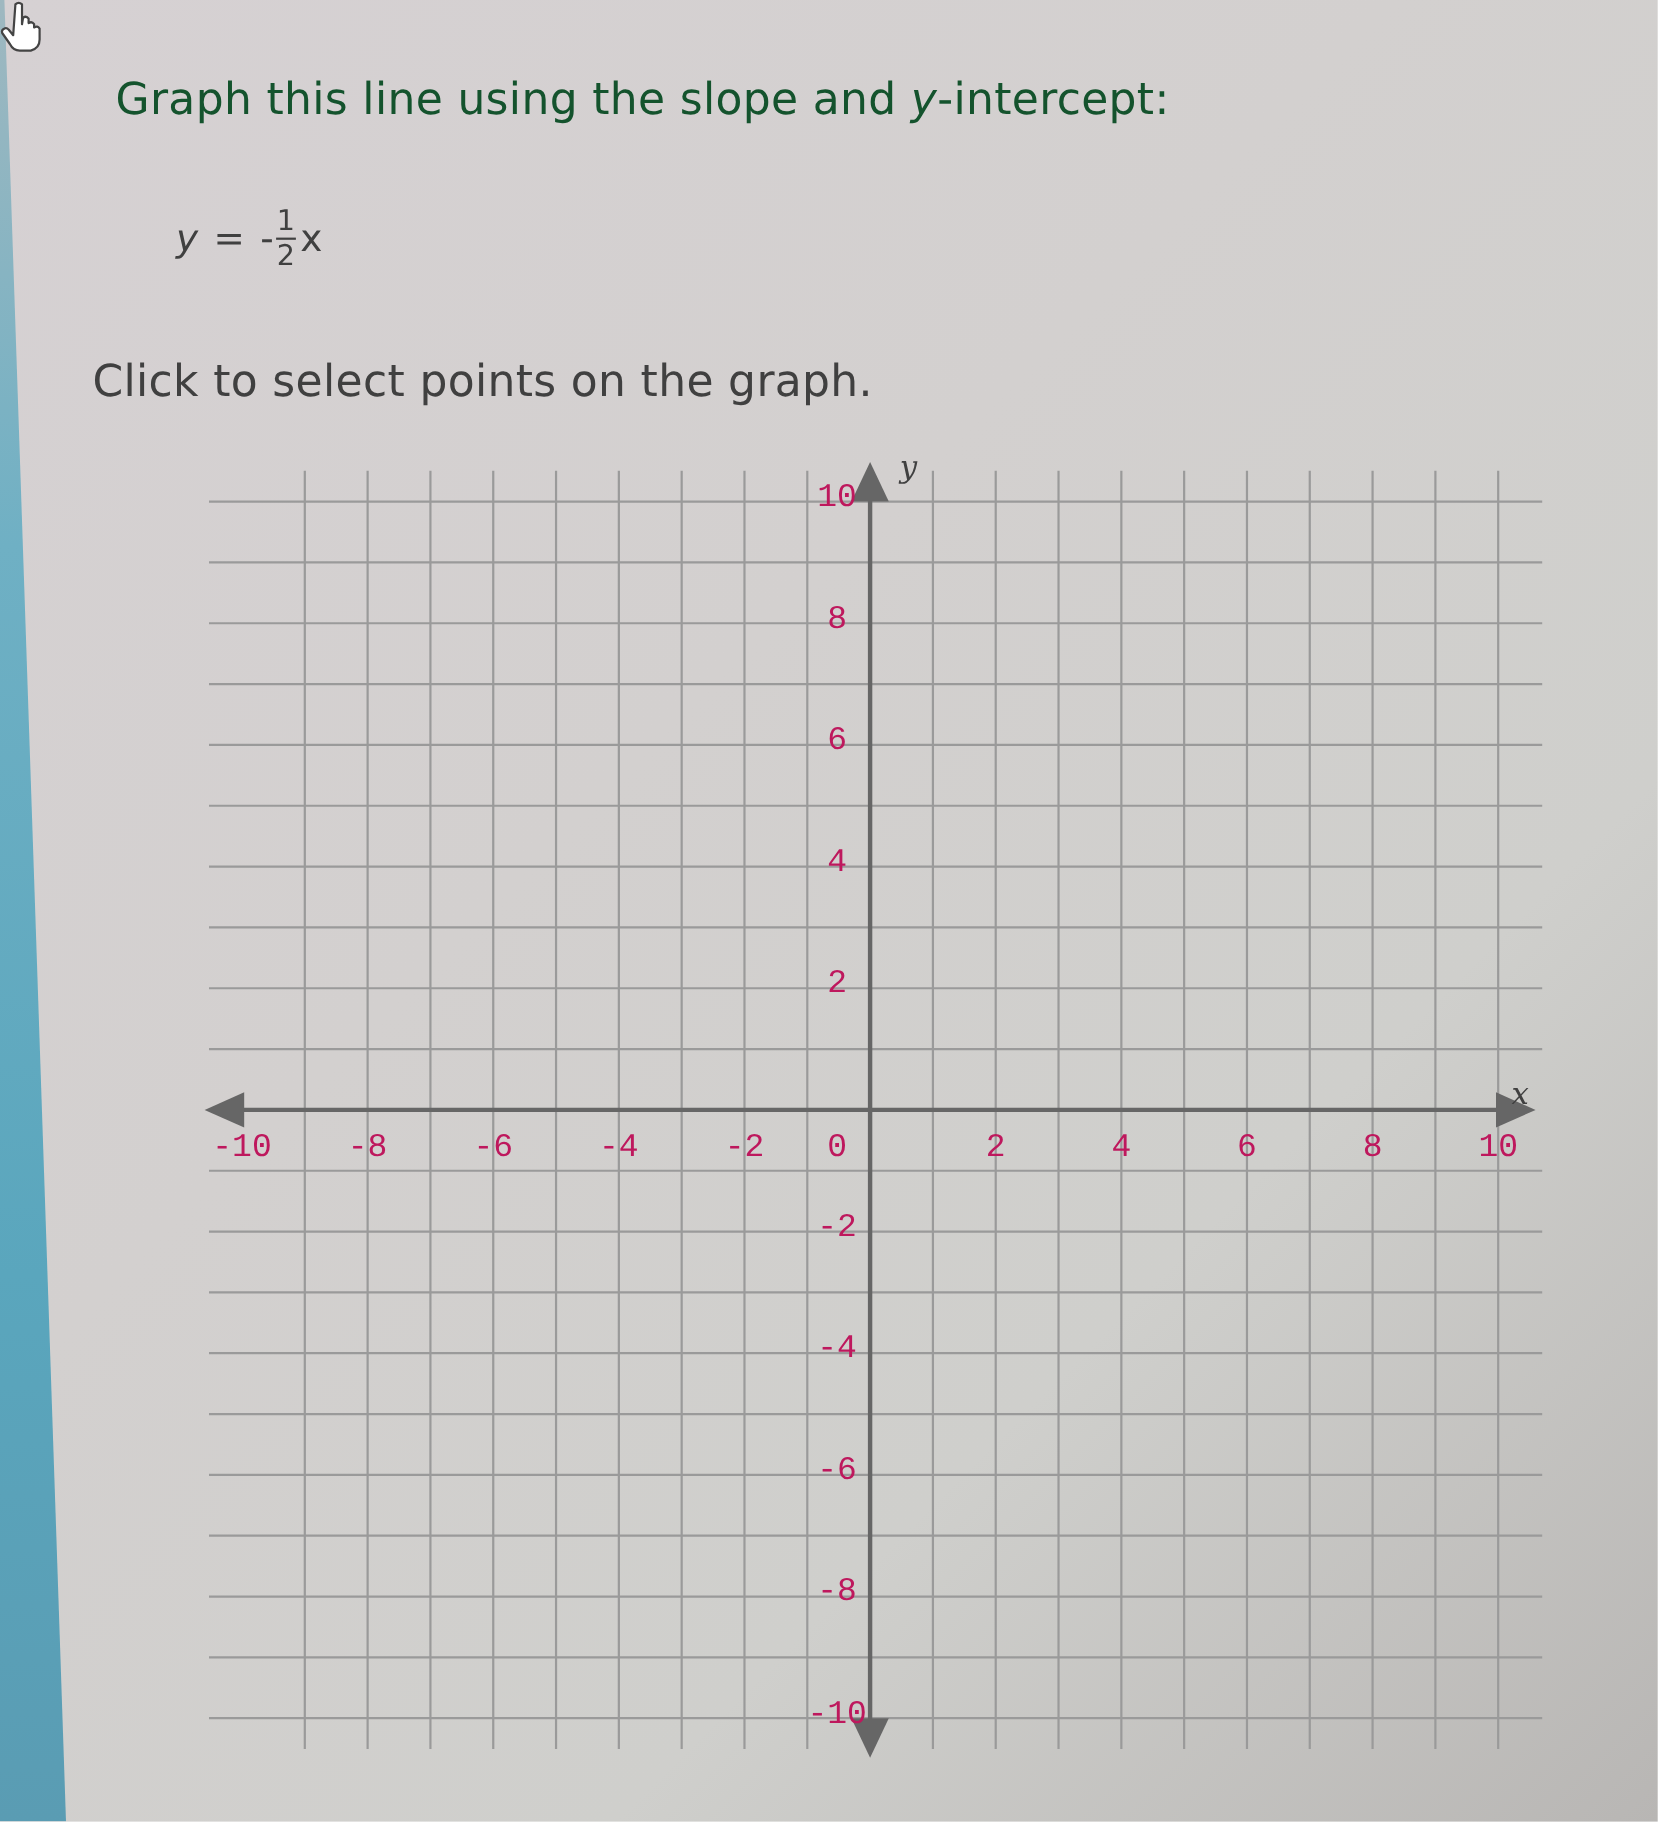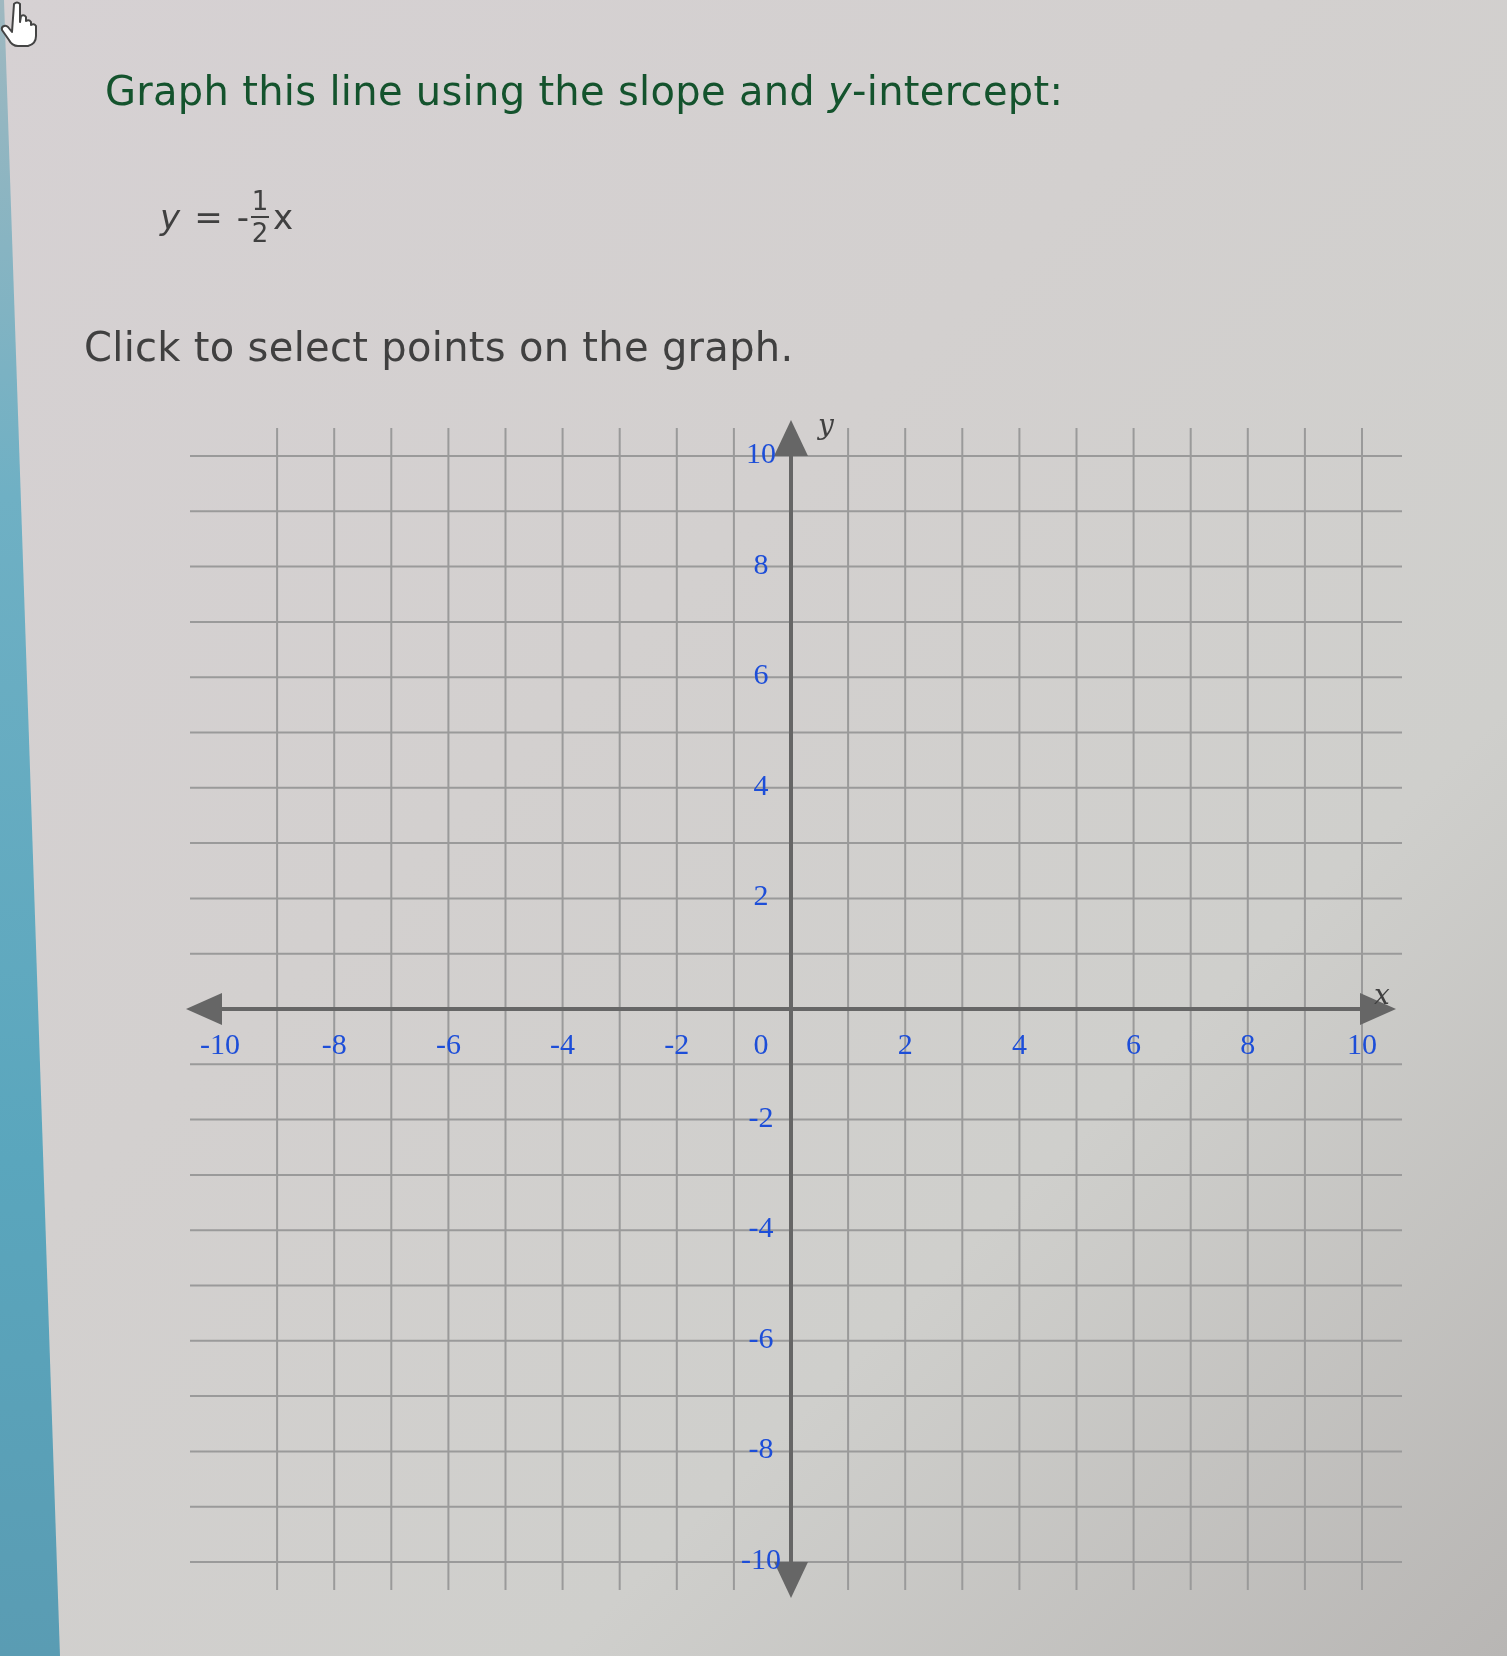--- a/index.html
+++ b/index.html
@@ -30,22 +30,22 @@
   .eq-x { margin-left:2px; }
   .instruction {
     position:absolute; left:84px; top:324px;
     font-size:40px; color:#404040; letter-spacing:0.3px;
   }
   .graph {
     position:absolute; left:0; top:0; width:1507px; height:1656px;
   }
   .graph svg { position:absolute; left:0; top:0; }
   .tick-label {
-    position:absolute; font-size:30px; color:#1d4ed8;
-    font-family:Liberation Serif, serif;
+    position:absolute; font-size:30px; color:#be185d;
+    font-family:Liberation Mono, monospace;
     transform: translate(-50%, 0);
     white-space:nowrap;
   }
   .axis-letter {
     position:absolute; font-size:28px; color:#404040; font-style:italic;
     font-family:"DejaVu Serif", serif;
   }
   .cursor {
     position:absolute; left:410px; top:845px; width:44px; height:48px;
   }

